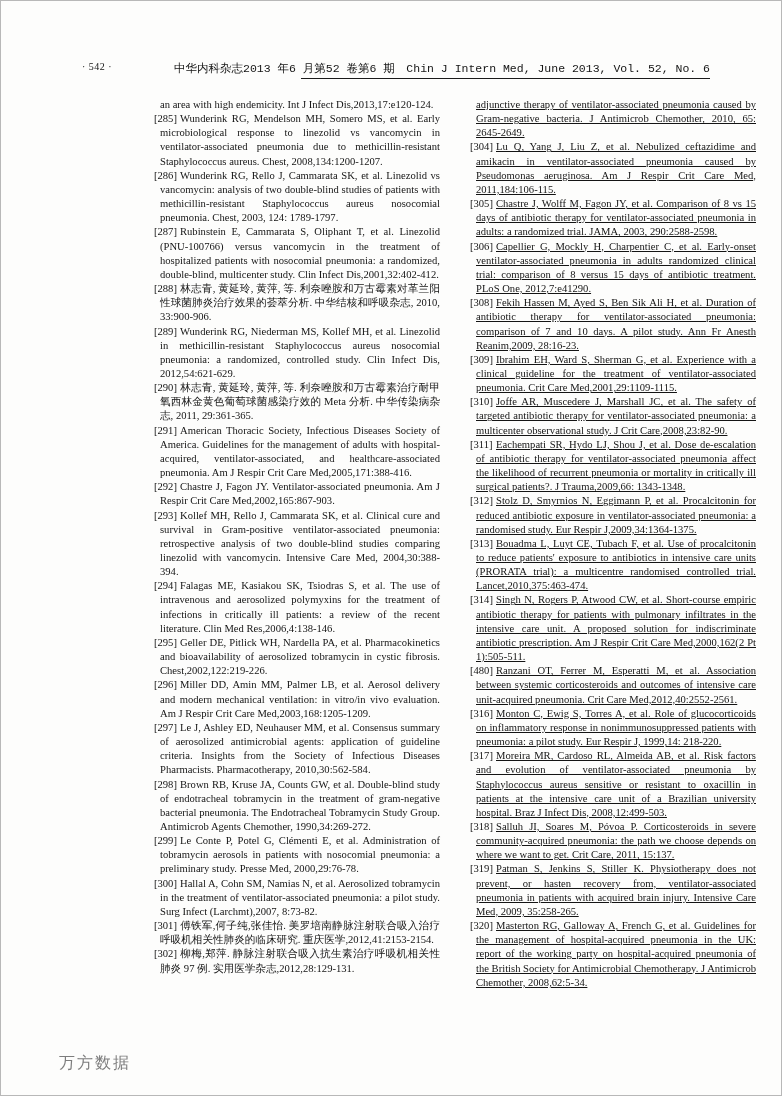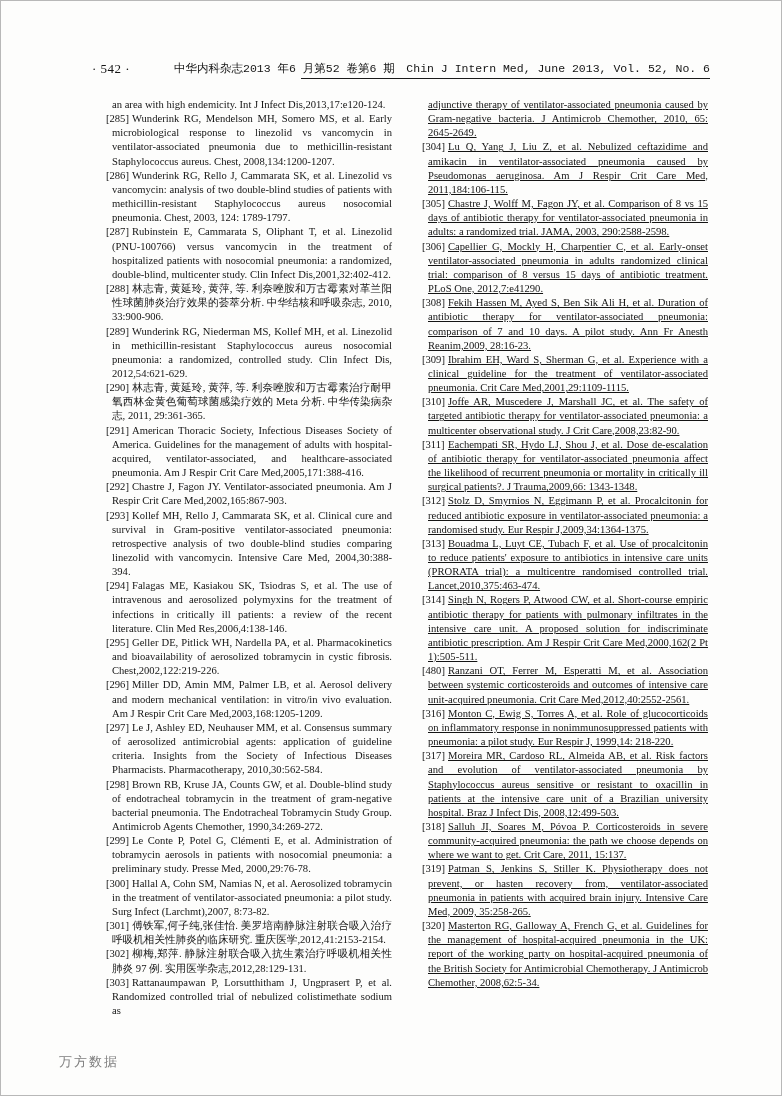--- a/index.html
+++ b/index.html
@@ -9,22 +9,22 @@
     height: 1094px;
     margin: 0;
     background: #fdfdfc;
     border: 1px solid #b8b8b8;
     font-family: "Liberation Serif", "DejaVu Serif", serif;
     color: #141414;
     overflow: hidden;
   }
   .header-pageno {
     position: absolute;
-    left: 91px; top: 60px;
-    font-size: 13px;
+    left: 81px; top: 60px;
+    font-size: 10px;
     letter-spacing: 0.5px;
   }
   .header-journal {
     position: absolute;
     right: 71px; top: 60px;
     font-size: 11.5px;
     white-space: nowrap;
     font-family: Liberation Mono, monospace;
   }
   .header-rule {
@@ -33,20 +33,21 @@
     height: 0;
     border-top: 1.2px solid #1a1a1a;
   }
   .col {
     position: absolute;
     top: 97px;
     width: 306px;
     font-size: 10.6px;
     line-height: 14.15px;
     text-align: justify;
+    margin-left: 48px;
   }
   .col-left  { left: 85px; }
   .col-right { left: 401px; text-decoration: underline; }
   .ref {
     padding-left: 26px;
     text-indent: -26px;
     margin: 0;
   }
   .ref-num {
     display: inline-block;
@@ -55,21 +56,21 @@
     padding-left: 20px;
   }
   .cont {
     padding-left: 26px;
     text-indent: 0;
     margin: 0;
   }
   .watermark {
     position: absolute;
     left: 58px; top: 1052px;
-    font-size: 13px;
+    font-size: 16px;
     color: #7d7d7d;
     letter-spacing: 2px;
   }
 </style>
 </head>
 <body>
 
 <div class="page">
 
   <div class="header-pageno">· 542 ·</div>
@@ -111,21 +112,20 @@
         <p class="ref"><span class="ref-num">[298]</span><span>Brown RB, Kruse JA, Counts GW, et al. Double-blind study of endotracheal tobramycin in the treatment of gram-negative bacterial pneumonia. The Endotracheal Tobramycin Study Group. Antimicrob Agents Chemother, 1990,34:269-272.</span></p>
 
         <p class="ref"><span class="ref-num">[299]</span><span>Le Conte P, Potel G, Clémenti E, et al. Administration of tobramycin aerosols in patients with nosocomial pneumonia: a preliminary study. Presse Med, 2000,29:76-78.</span></p>
 
         <p class="ref"><span class="ref-num">[300]</span><span>Hallal A, Cohn SM, Namias N, et al. Aerosolized tobramycin in the treatment of ventilator-associated pneumonia: a pilot study. Surg Infect (Larchmt),2007, 8:73-82.</span></p>
 
         <p class="ref"><span class="ref-num">[301]</span><span>傅铁军,何子纯,张佳怡. 美罗培南静脉注射联合吸入治疗呼吸机相关性肺炎的临床研究. 重庆医学,2012,41:2153-2154.</span></p>
 
         <p class="ref"><span class="ref-num">[302]</span><span>柳梅,郑萍. 静脉注射联合吸入抗生素治疗呼吸机相关性肺炎 97 例. 实用医学杂志,2012,28:129-131.</span></p>
 
-        <p class="ref"><span class="ref-num">[303]</span><span>Rattanaumpawan P, Lorsutthitham J, Ungprasert P, et al. Randomized controlled trial of nebulized colistimethate sodium as</span></p>
       </div>
   </div>
 
   <div class="col col-right">
     <p class="cont">adjunctive therapy of ventilator-associated pneumonia caused by Gram-negative bacteria. J Antimicrob Chemother, 2010, 65: 2645-2649.</p>
     <div>
 
         <p class="ref"><span class="ref-num">[304]</span><span>Lu Q, Yang J, Liu Z, et al. Nebulized ceftazidime and amikacin in ventilator-associated pneumonia caused by Pseudomonas aeruginosa. Am J Respir Crit Care Med, 2011,184:106-115.</span></p>
 
         <p class="ref"><span class="ref-num">[305]</span><span>Chastre J, Wolff M, Fagon JY, et al. Comparison of 8 vs 15 days of antibiotic therapy for ventilator-associated pneumonia in adults: a randomized trial. JAMA, 2003, 290:2588-2598.</span></p>

